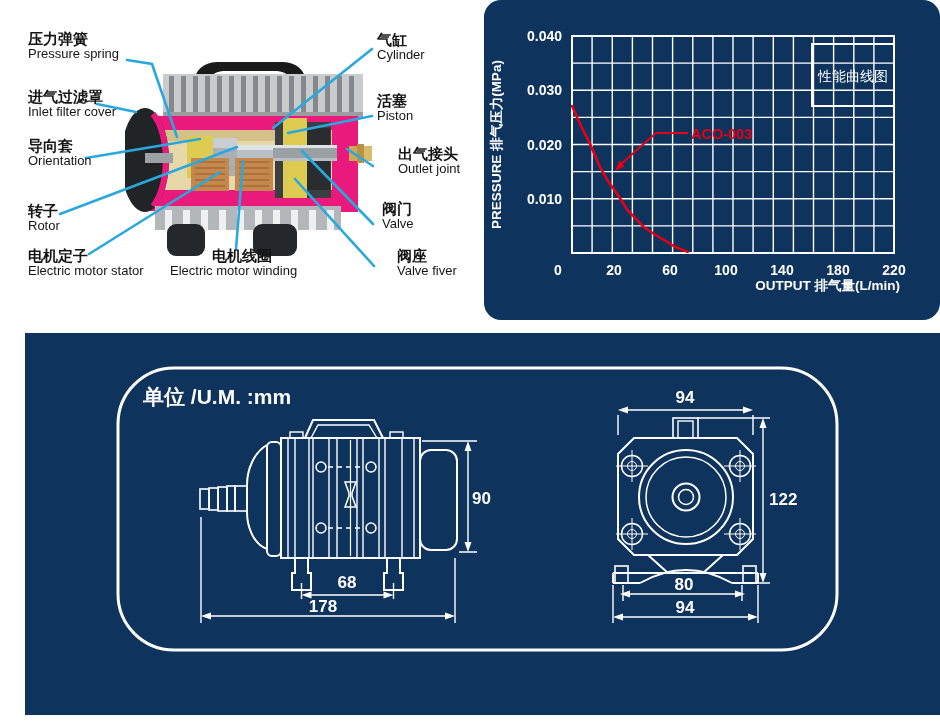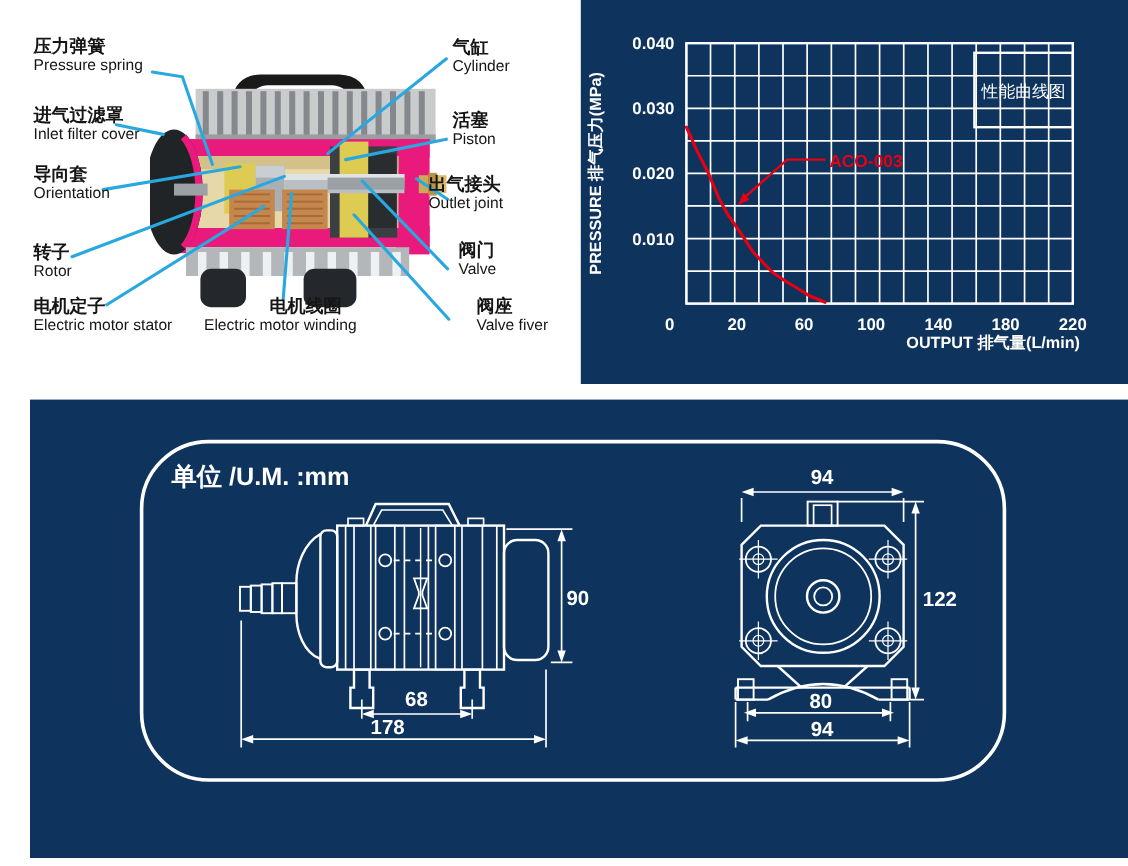--- a/index.html
+++ b/index.html
@@ -7,21 +7,21 @@
           font-family:"Liberation Sans",sans-serif;}
   
   .cutaway{position:absolute;left:0;top:0;width:484px;height:322px;background:#fff;}
   .pump-art{position:absolute;left:125px;top:58px;width:250px;height:200px;}
   .leaders{position:absolute;left:0;top:0;width:484px;height:322px;}
   .part-label{position:absolute;color:#151515;white-space:nowrap;line-height:15px;}
   .part-label .zh{display:block;font-weight:bold;font-size:15px;}
   .part-label .en{display:block;font-size:13px;}
   .indent-zh .zh{padding-left:42px;}
   
-  .chart-panel{position:absolute;left:484px;top:0;width:456px;height:320px;background:#0e335c;}
+  .chart-panel{position:absolute;left:484px;top:0;width:456px;height:320px;background:#0e335c;border-radius:17px;}
   .chart-panel svg{display:block;width:456px;height:320px;}
   .tick{font-family:"Liberation Sans",sans-serif;font-size:14px;font-weight:bold;fill:#fff;}
   .axis-label{font-family:"Liberation Sans",sans-serif;font-size:13.5px;font-weight:bold;fill:#fff;}
   .legend-text{font-family:"Liberation Sans",sans-serif;font-size:14px;fill:#fff;}
   .series-label{font-family:"Liberation Sans",sans-serif;font-size:14.5px;font-weight:bold;}
   
   .dims-panel{position:absolute;left:25px;top:333px;width:915px;height:382px;background:#0e335c;}
   .dims-panel svg{display:block;width:915px;height:354px;}
   .line-art{stroke:#fff;fill:none;}
   .dim-num{font-family:"Liberation Sans",sans-serif;font-size:17px;font-weight:600;fill:#fff;}
@@ -146,33 +146,33 @@
       <span class="en">Orientation</span>
     </div>
     <div class="part-label" style="left:28px;top:203px;">
       <span class="zh">转子</span>
       <span class="en">Rotor</span>
     </div>
     <div class="part-label" style="left:28px;top:248px;">
       <span class="zh">电机定子</span>
       <span class="en">Electric motor stator</span>
     </div>
-    <div class="part-label indent-zh" style="left:170px;top:248px;text-align:center;">
+    <div class="part-label indent-zh" style="left:170px;top:248px;">
       <span class="zh">电机线圈</span>
       <span class="en">Electric motor winding</span>
     </div>
     <div class="part-label" style="left:377px;top:32px;">
       <span class="zh">气缸</span>
       <span class="en">Cylinder</span>
     </div>
     <div class="part-label" style="left:377px;top:93px;">
       <span class="zh">活塞</span>
       <span class="en">Piston</span>
     </div>
-    <div class="part-label" style="left:357px;top:146px;">
+    <div class="part-label" style="left:398px;top:146px;">
       <span class="zh">出气接头</span>
       <span class="en">Outlet joint</span>
     </div>
     <div class="part-label" style="left:382px;top:201px;">
       <span class="zh">阀门</span>
       <span class="en">Valve</span>
     </div>
     <div class="part-label" style="left:357px;top:248px;margin-left:40px;">
       <span class="zh">阀座</span>
       <span class="en">Valve fiver</span>

